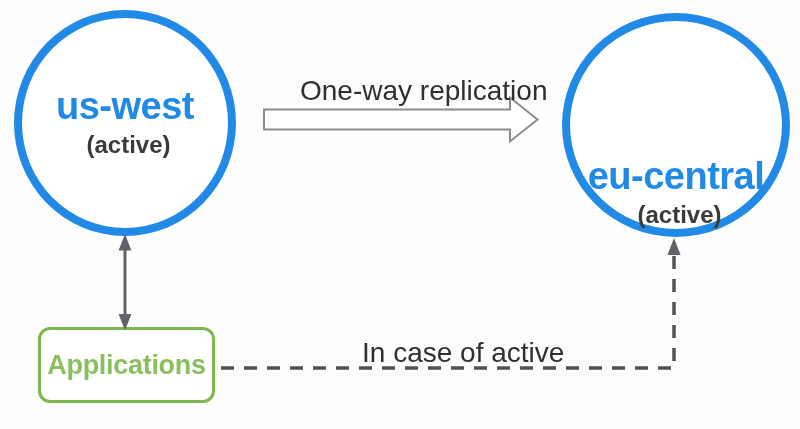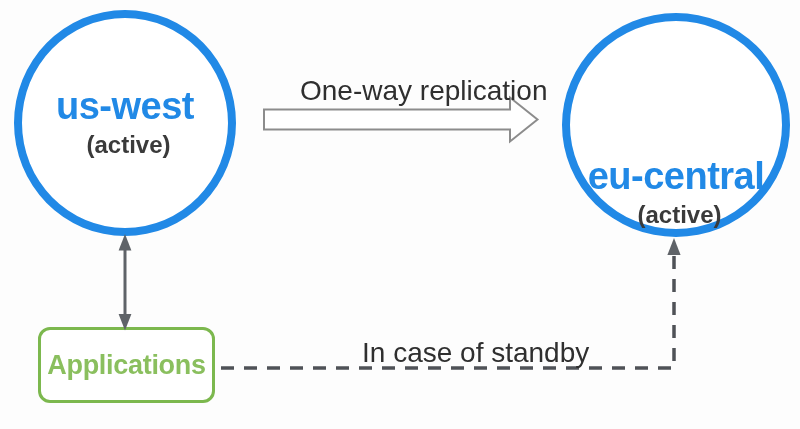--- a/index.html
+++ b/index.html
@@ -123,15 +123,15 @@
 
     <line class="conn-line" x1="125" y1="248" x2="125" y2="317"></line>
     <polygon class="conn-head" points="125,234 118.6,250.5 131.4,250.5"></polygon>
     <polygon class="conn-head" points="125,330.5 118.6,314 131.4,314"></polygon>
 
     <path class="dash-path" d="M 221,368 H 674 V 253"></path>
     <polygon class="dash-head" points="674,238 667.4,255 680.6,255"></polygon>
   </svg>
 
   <div class="edge-label replication">One-way replication</div>
-  <div class="edge-label failover">In case of standby</div>
+  <div class="edge-label failover">In case of active</div>
 
 </div>
 
 </body></html>

